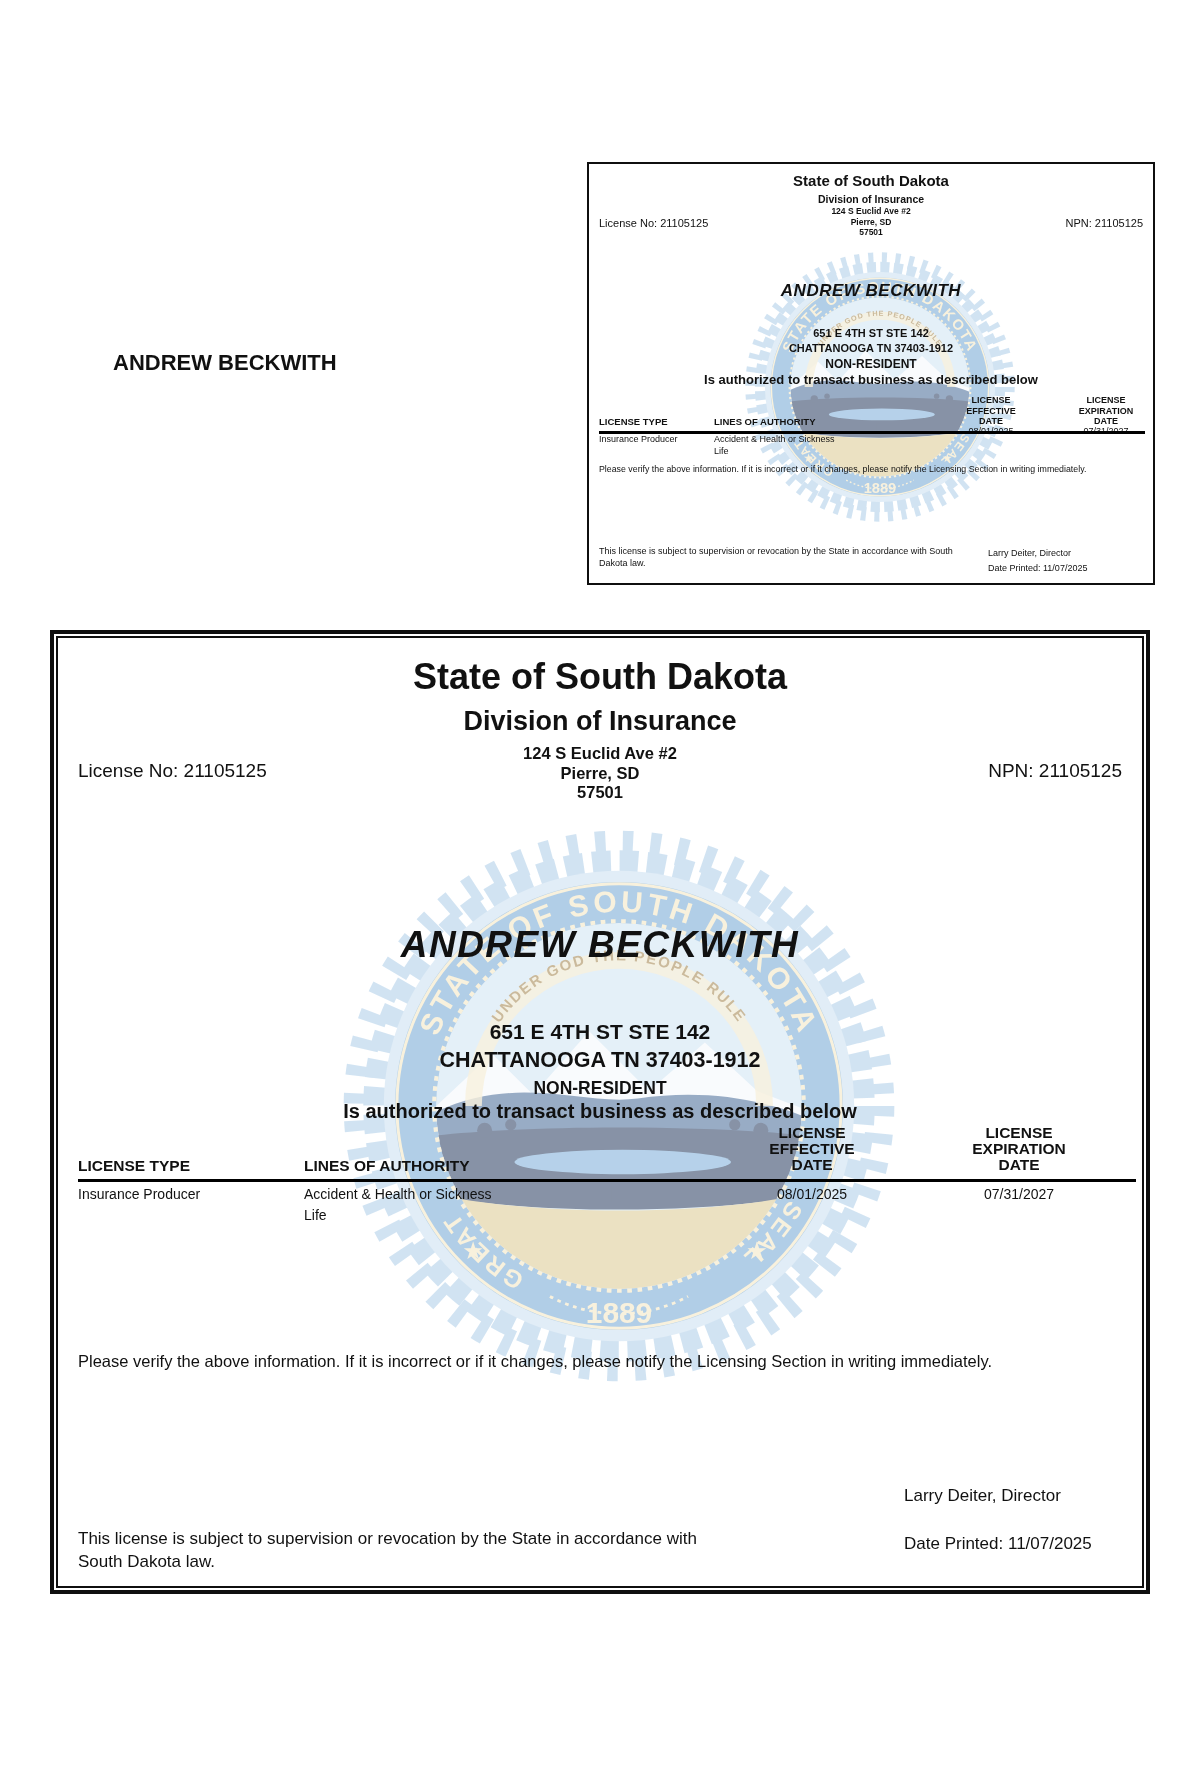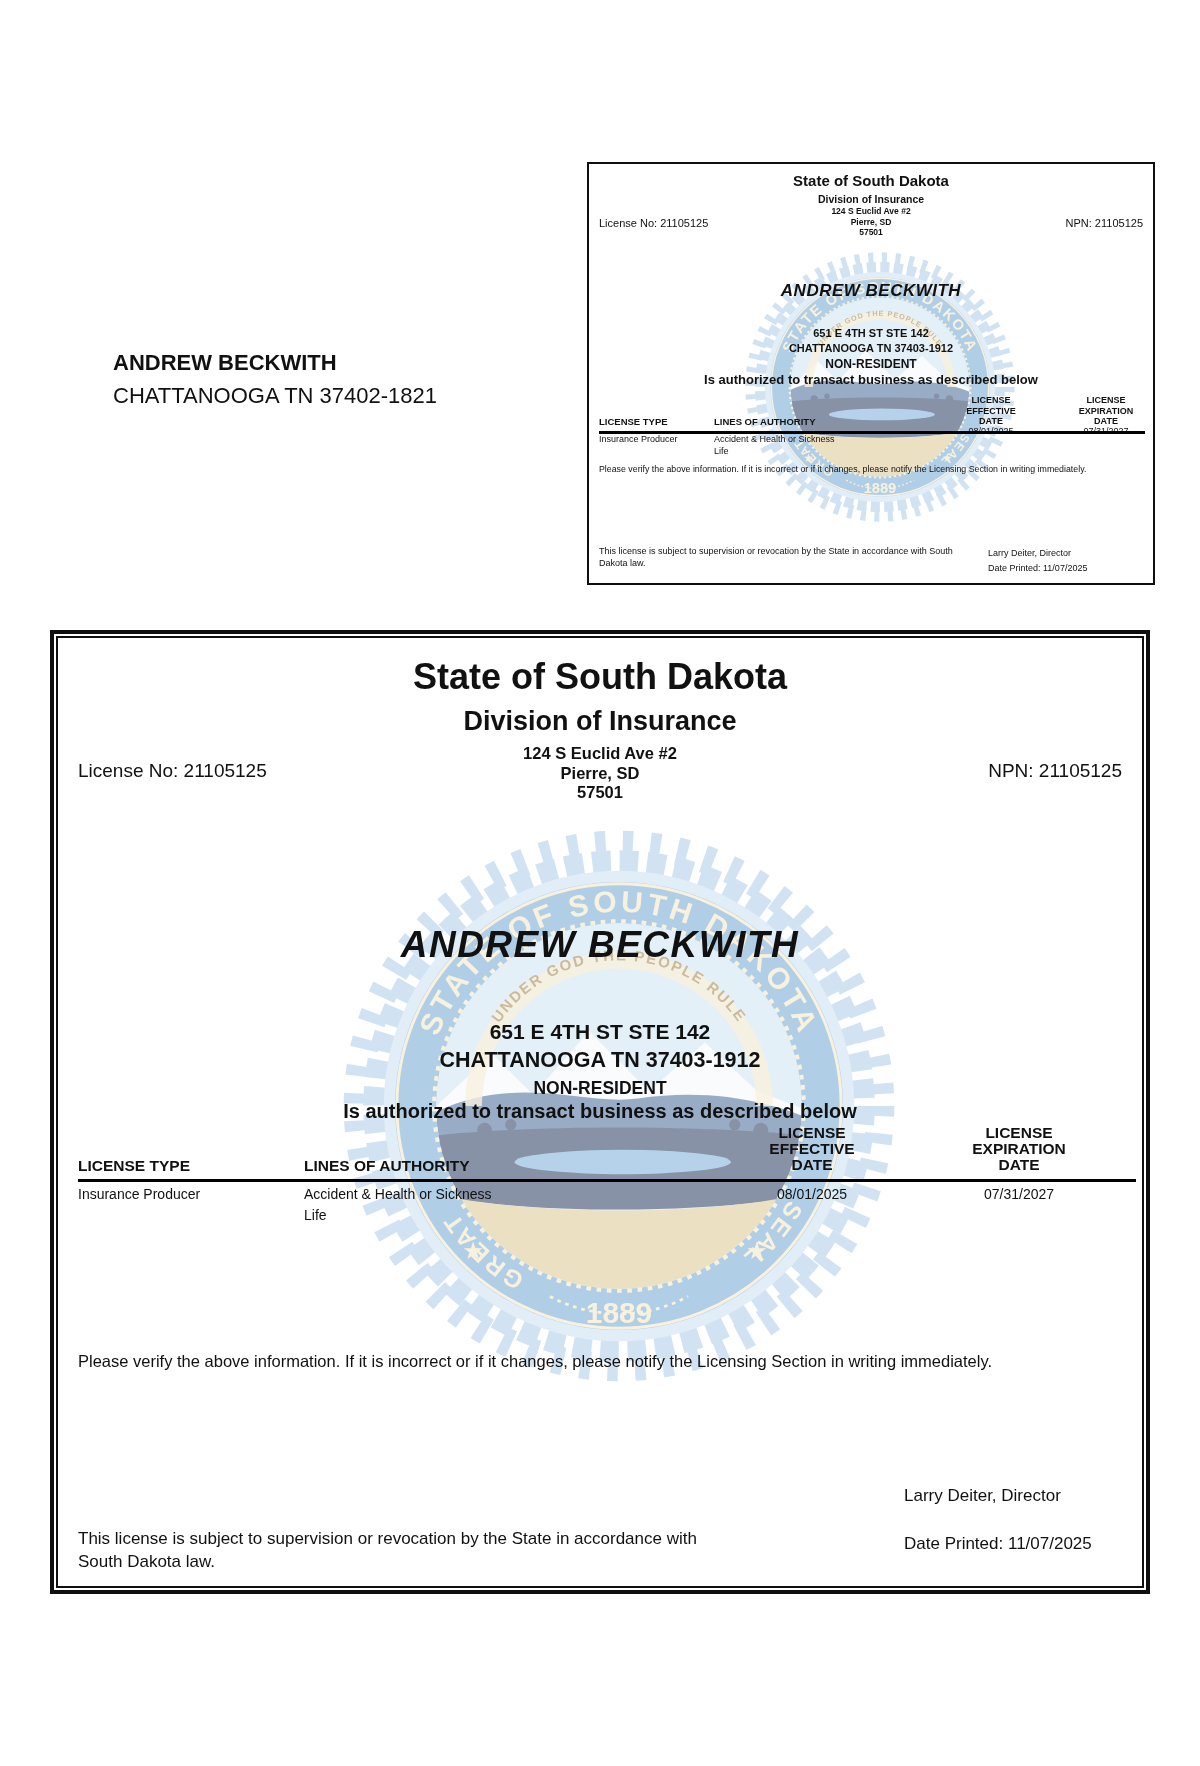--- a/index.html
+++ b/index.html
@@ -86,21 +86,20 @@
   .sl-year{fill:var(--seal_cream,#f2e5bf);}
   .sl-star{fill:var(--seal_cream,#f2e5bf);}
 </style>
 </head>
 <body>
 
 <div class="page">
 
   <div class="mail">
     <div class="bold">ANDREW BECKWITH</div>
-    <div>CHATTANOOGA TN 37402-1821</div>
   </div>
 
   <div class="card">
     <div class="seal s-seal">
       <svg viewBox="0 0 300 300">
         <defs>
           <clipPath id="ss-clip">
               <circle cx="150" cy="150" r="98"></circle>
             </clipPath>
           <path id="ss-top" d="M46,150 A104,104 0 0 1 254,150"></path>

